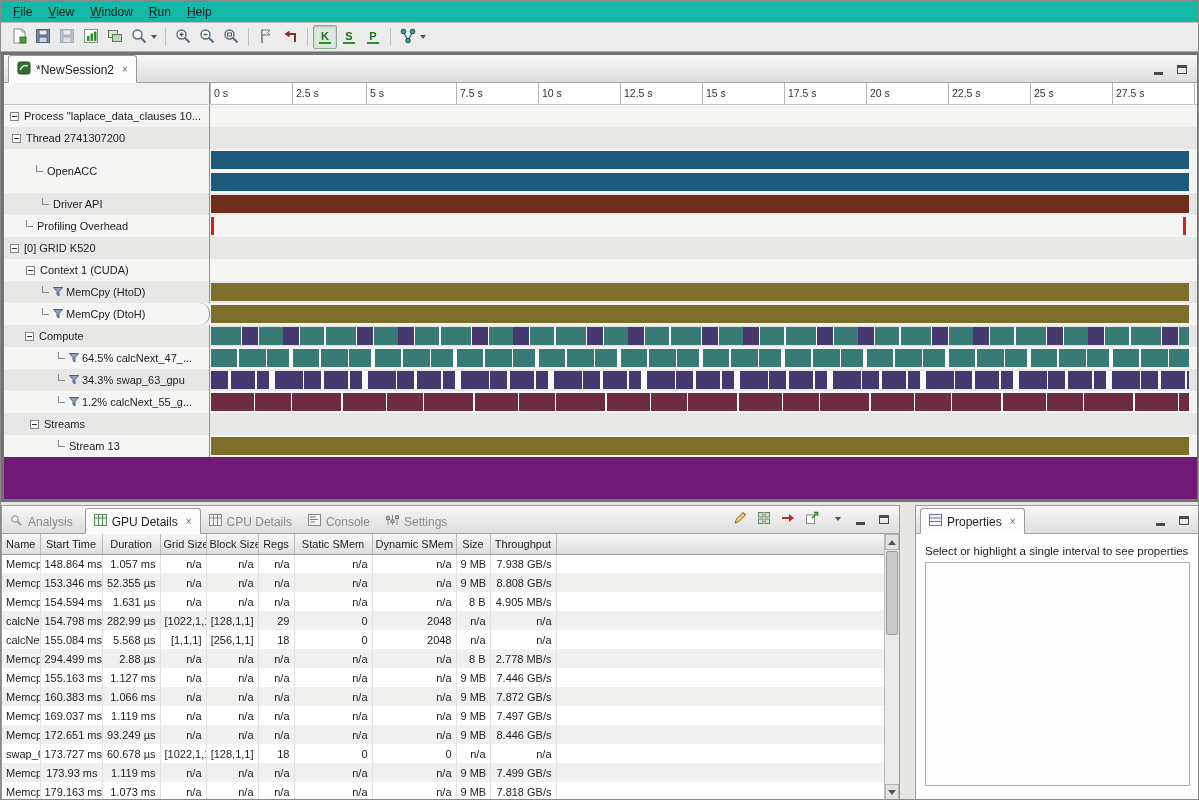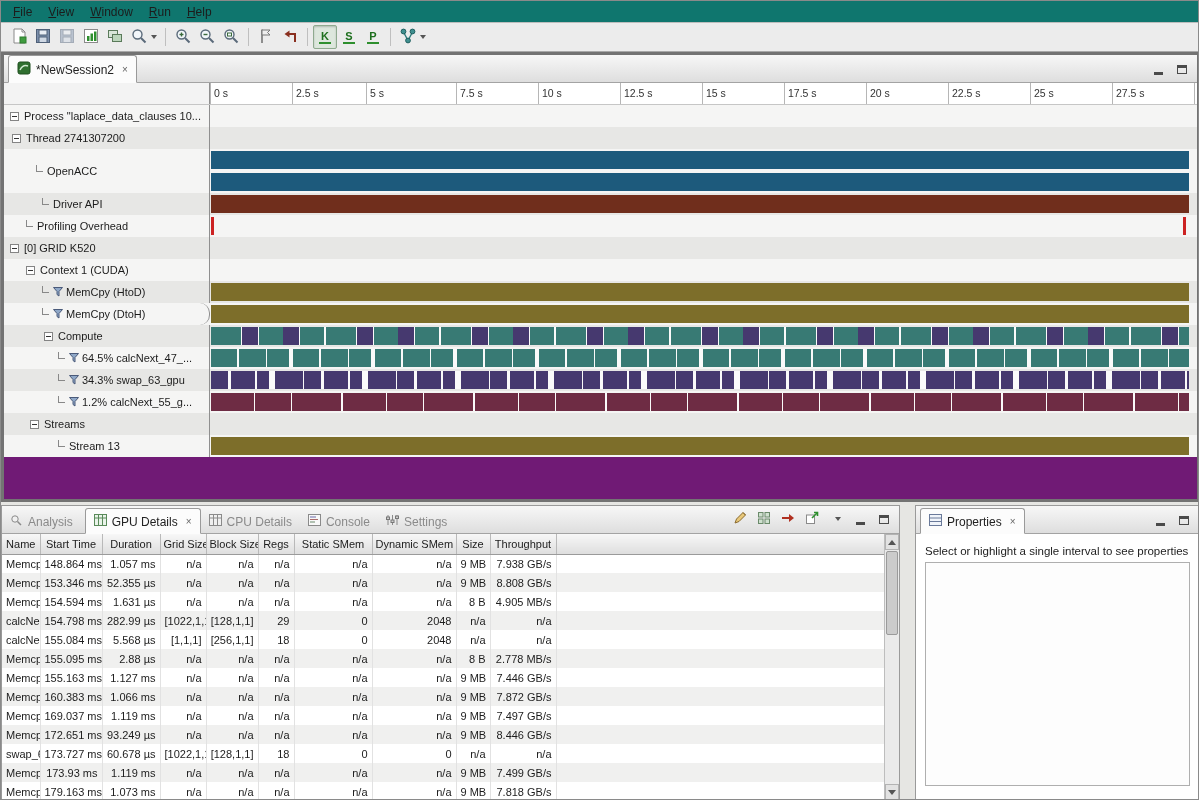--- a/index.html
+++ b/index.html
@@ -1,21 +1,21 @@
 <!DOCTYPE html>
 <html><head>
 <meta charset="utf-8">
 <style>
   * { box-sizing: border-box; margin: 0; padding: 0; }
   body { background:#cfcfcf; font-family:"Liberation Sans", sans-serif; }
   .app { position:relative; width:1199px; height:800px; background:#e6e6e3; overflow:hidden;
          border:1px solid #8a8a8a; font-size:12px; color:#1c1c1c; }
 
   
-  .menubar { height:22px; background:#0f766e; border-bottom:1px solid #bdbdbd;
+  .menubar { height:22px; background:#14b8a6; border-bottom:1px solid #bdbdbd;
              display:flex; align-items:center; padding-left:4px; }
   .menu-item { padding:3px 8px; cursor:default; }
   .menu-item u { text-decoration:underline; }
 
   
   .toolbar { height:29px; background:#ececec; border-bottom:1px solid #a8a8a8;
              display:flex; align-items:center; padding-left:6px; }
   .tbtn { height:24px; min-width:24px; display:flex; align-items:center; justify-content:center;
           border:1px solid transparent; border-radius:2px; padding:0 2px; }
   .tbtn.active { border:1px solid #8faa8f; background:#dde7dd; box-shadow:inset 0 1px 2px rgba(0,0,0,.2); }
@@ -324,21 +324,21 @@
                 <path d="M0.5 0.5h9L6 4.5V9L4 7.5v-3z" fill="#8fa8c8" stroke="#4a5a7a"></path>
               </svg>
             </span>
             <span class="tl-text">MemCpy (DtoH)</span>
           </div>
           <div class="tl-lane">
             <div class="bar" style="top: 2px; background: rgb(125, 110, 42);"></div>
           </div>
         </div>
         <div class="tl-row odd">
-          <div class="tl-label" style="padding-left: 40px; align-items: center;">
+          <div class="tl-label" style="padding-left: 21px; align-items: center;">
             <span class="toggle"></span>
             <span class="tl-text">Compute</span>
           </div>
           <div class="tl-lane">
             <div class="bar" style="top: 2px; background: repeating-linear-gradient(90deg, rgb(56, 122, 116) 0px, rgb(56, 122, 116) 30px, rgb(250, 250, 250) 30px, rgb(250, 250, 250) 31px, rgb(70, 57, 111) 31px, rgb(70, 57, 111) 47px, rgb(250, 250, 250) 47px, rgb(250, 250, 250) 48px, rgb(56, 122, 116) 48px, rgb(56, 122, 116) 72px, rgb(70, 57, 111) 72px, rgb(70, 57, 111) 88px, rgb(250, 250, 250) 88px, rgb(250, 250, 250) 89px, rgb(56, 122, 116) 89px, rgb(56, 122, 116) 113px, rgb(250, 250, 250) 113px, rgb(250, 250, 250) 115px);"></div>
           </div>
         </div>
         <div class="tl-row even">
           <div class="tl-label" style="padding-left: 54px;">
             <span class="corner"></span>
@@ -581,21 +581,21 @@
                 <td class="num">[256,1,1]</td>
                 <td class="num">18</td>
                 <td class="num">0</td>
                 <td class="num">2048</td>
                 <td class="num">n/a</td>
                 <td class="num">n/a</td>
                 <td class="filler"></td>
               </tr>
               <tr class="odd">
                 <td class="name">Memcp</td>
-                <td class="num">155.095 ms</td>
+                <td class="num">294.499 ms</td>
                 <td class="num">2.88 µs</td>
                 <td class="num">n/a</td>
                 <td class="num">n/a</td>
                 <td class="num">n/a</td>
                 <td class="num">n/a</td>
                 <td class="num">n/a</td>
                 <td class="num">8 B</td>
                 <td class="num">2.778 MB/s</td>
                 <td class="filler"></td>
               </tr>

